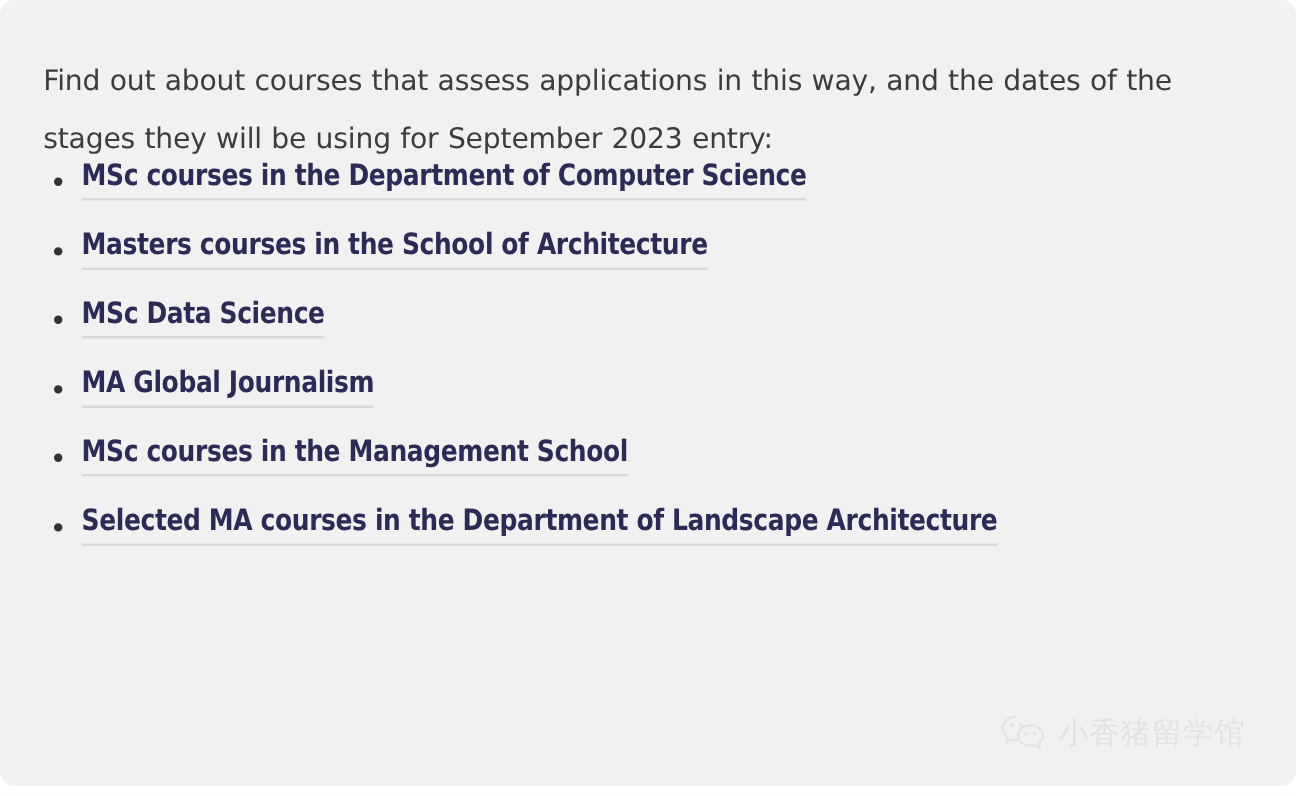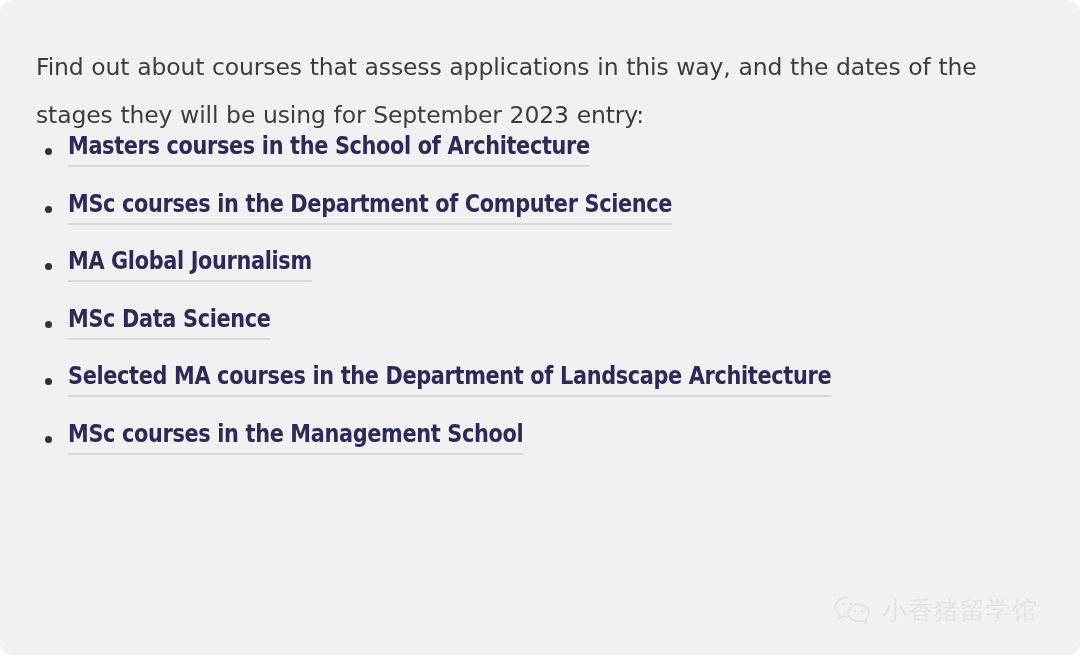--- a/index.html
+++ b/index.html
@@ -119,46 +119,46 @@
 <div id="page">
 
   <div class="content-surface">
 
     <p class="intro-paragraph">Find out about courses that assess applications in this way, and the dates of the stages they will be using for September 2023 entry:</p>
 
     <ul class="course-list">
 
       <li class="course-list-item">
         <span class="bullet-marker"></span>
+        <a class="course-link" href="#">MSc courses in the Department of Computer Science</a>
+      </li>
+
+      <li class="course-list-item">
+        <span class="bullet-marker"></span>
         <a class="course-link" href="#">Masters courses in the School of Architecture</a>
       </li>
 
       <li class="course-list-item">
         <span class="bullet-marker"></span>
-        <a class="course-link" href="#">MSc courses in the Department of Computer Science</a>
+        <a class="course-link" href="#">MSc Data Science</a>
       </li>
 
       <li class="course-list-item">
         <span class="bullet-marker"></span>
         <a class="course-link" href="#">MA Global Journalism</a>
       </li>
 
       <li class="course-list-item">
         <span class="bullet-marker"></span>
-        <a class="course-link" href="#">MSc Data Science</a>
+        <a class="course-link" href="#">MSc courses in the Management School</a>
       </li>
 
       <li class="course-list-item">
         <span class="bullet-marker"></span>
         <a class="course-link" href="#">Selected MA courses in the Department of Landscape Architecture</a>
-      </li>
-
-      <li class="course-list-item">
-        <span class="bullet-marker"></span>
-        <a class="course-link" href="#">MSc courses in the Management School</a>
       </li>
 
 
 
     </ul>
 
     <div class="watermark">
       <span class="watermark-logo-wrap">
         <svg class="watermark-logo" viewBox="0 0 40 32" xmlns="http://www.w3.org/2000/svg">
           <g fill="none" stroke="#e2e2e2" stroke-width="1.6">

